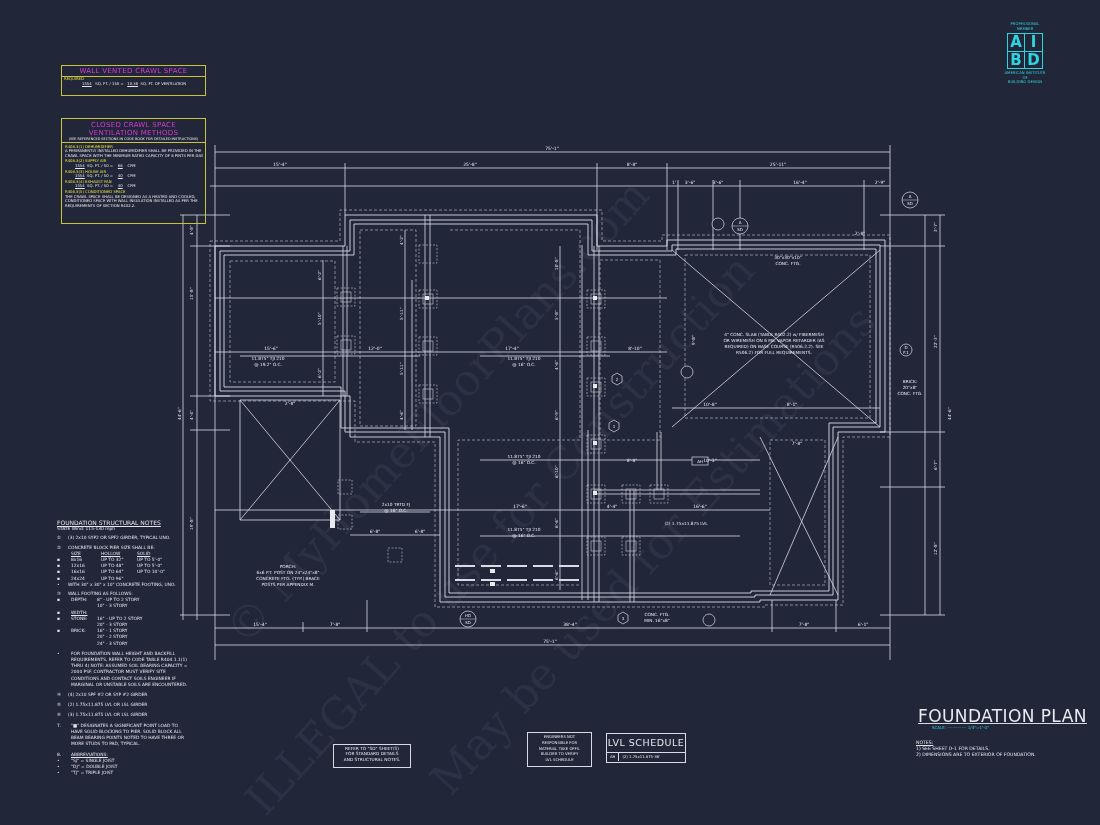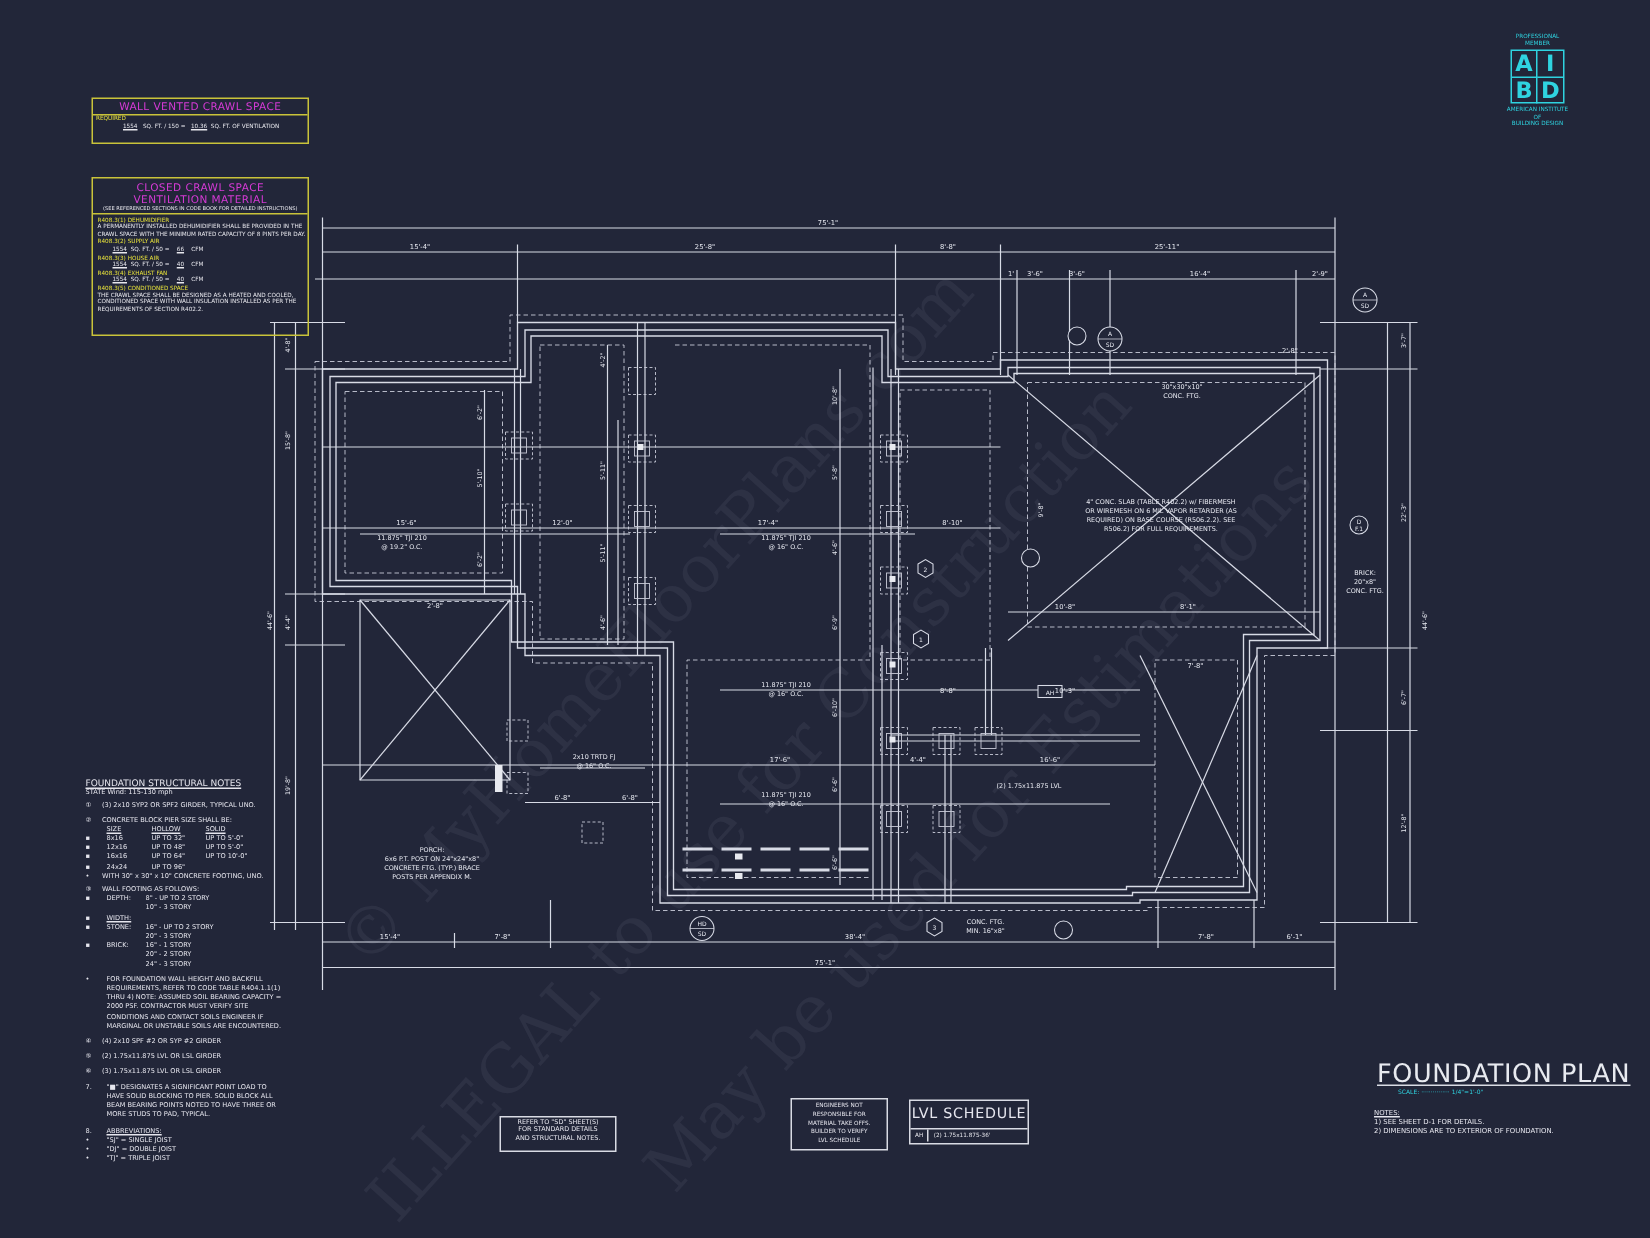--- a/index.html
+++ b/index.html
@@ -355,21 +355,21 @@
     <div class="xs" style="padding-left:20px;">
       <span style="text-decoration:underline;">1554</span>&nbsp;&nbsp;
       <span>SQ. FT. / 150 =</span>&nbsp;&nbsp;
       <span style="text-decoration:underline;">10.36</span>&nbsp;
       <span>SQ. FT. OF VENTILATION</span>
     </div>
   </div>
 
   <div class="box-y" style="left:61px;top:100px;width:143px;height:104px;margin-top:18px;">
     <div class="ttl-mag" style="font-size:7px;line-height:8px;margin-top:2px;">CLOSED CRAWL SPACE</div>
-    <div class="ttl-mag" style="font-size:7px;line-height:8px;">VENTILATION MATERIAL</div>
+    <div class="ttl-mag" style="font-size:7px;line-height:8px;">VENTILATION METHODS</div>
     <div class="xs" style="text-align:center;border-bottom:1px solid #c9c33a;font-size:3.4px;">(SEE REFERENCED SECTIONS IN CODE BOOK FOR DETAILED INSTRUCTIONS)</div>
     <div style="padding:2px 3px;">
       <div class="xs" style="color:#e8e33a;">R408.3(1) DEHUMIDIFIER</div>
       <div class="xs">A PERMANENTLY INSTALLED DEHUMIDIFIER SHALL BE PROVIDED IN THE</div>
       <div class="xs">CRAWL SPACE WITH THE MINIMUM RATED CAPACITY OF 8 PINTS PER DAY.</div>
       <div class="xs" style="color:#e8e33a;margin-top:1px;">R408.3(2) SUPPLY AIR</div>
       <div class="xs" style="padding-left:10px;"><span style="text-decoration:underline;">1554</span>&nbsp;&nbsp;<span>SQ. FT. / 50 =</span>&nbsp;&nbsp;&nbsp;&nbsp;<span style="text-decoration:underline;">66</span>&nbsp;&nbsp;&nbsp;&nbsp;<span>CFM</span></div>
       <div class="xs" style="color:#e8e33a;margin-top:1px;">R408.3(3) HOUSE AIR</div>
       <div class="xs" style="padding-left:10px;"><span style="text-decoration:underline;">1554</span>&nbsp;&nbsp;<span>SQ. FT. / 50 =</span>&nbsp;&nbsp;&nbsp;&nbsp;<span style="text-decoration:underline;">40</span>&nbsp;&nbsp;&nbsp;&nbsp;<span>CFM</span></div>
       <div class="xs" style="color:#e8e33a;margin-top:1px;">R408.3(4) EXHAUST FAN</div>

